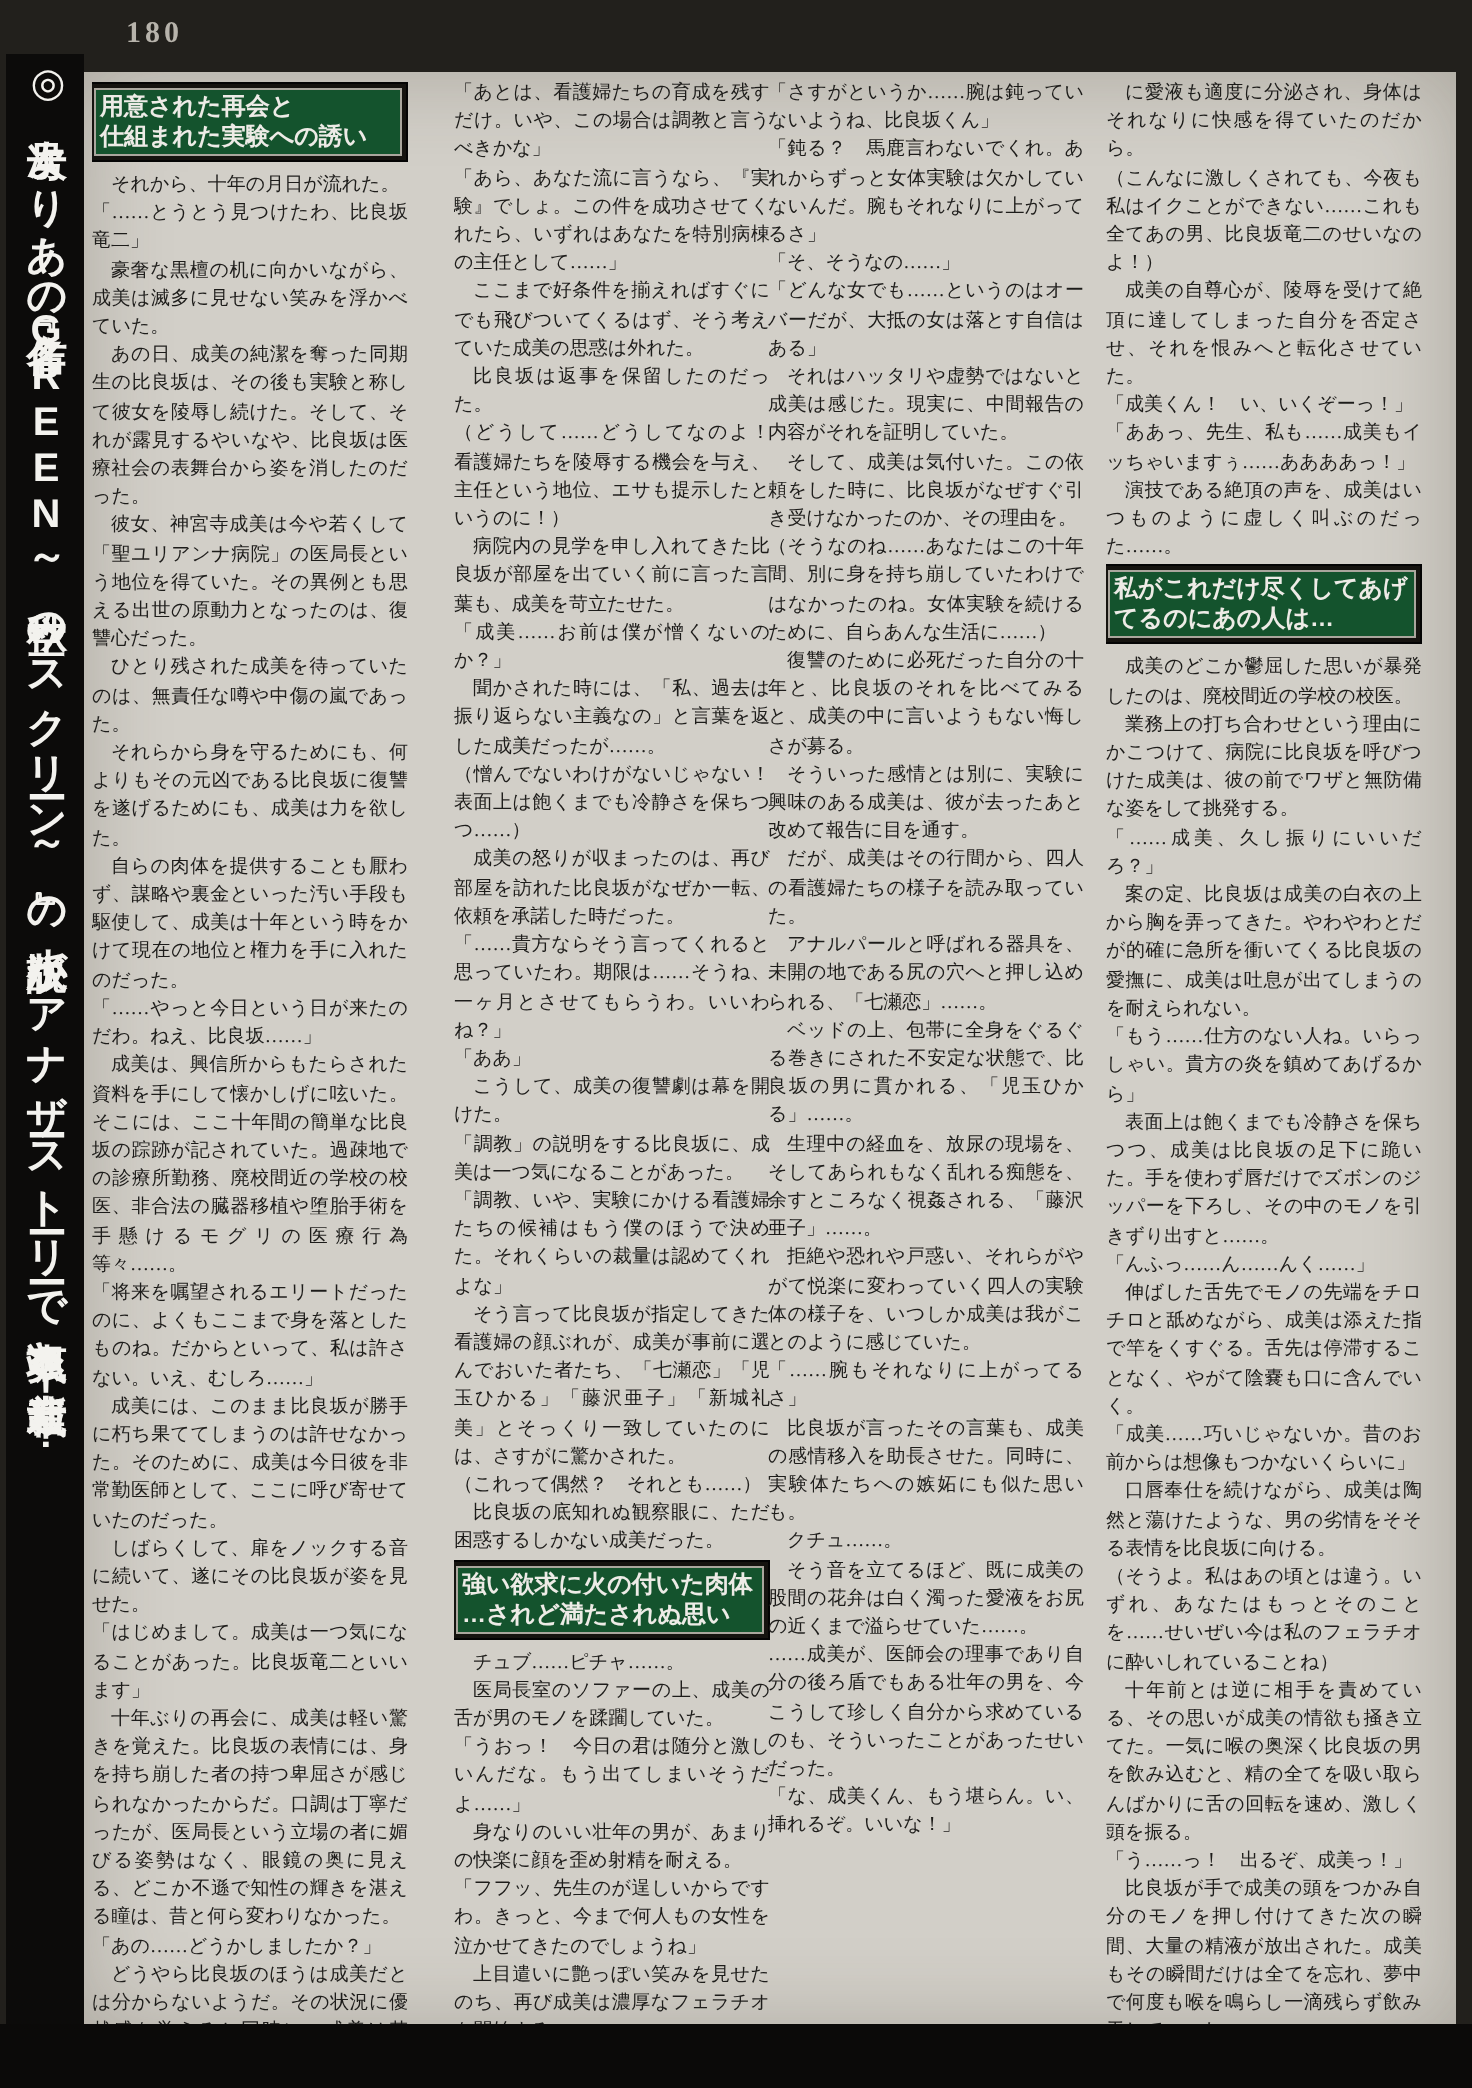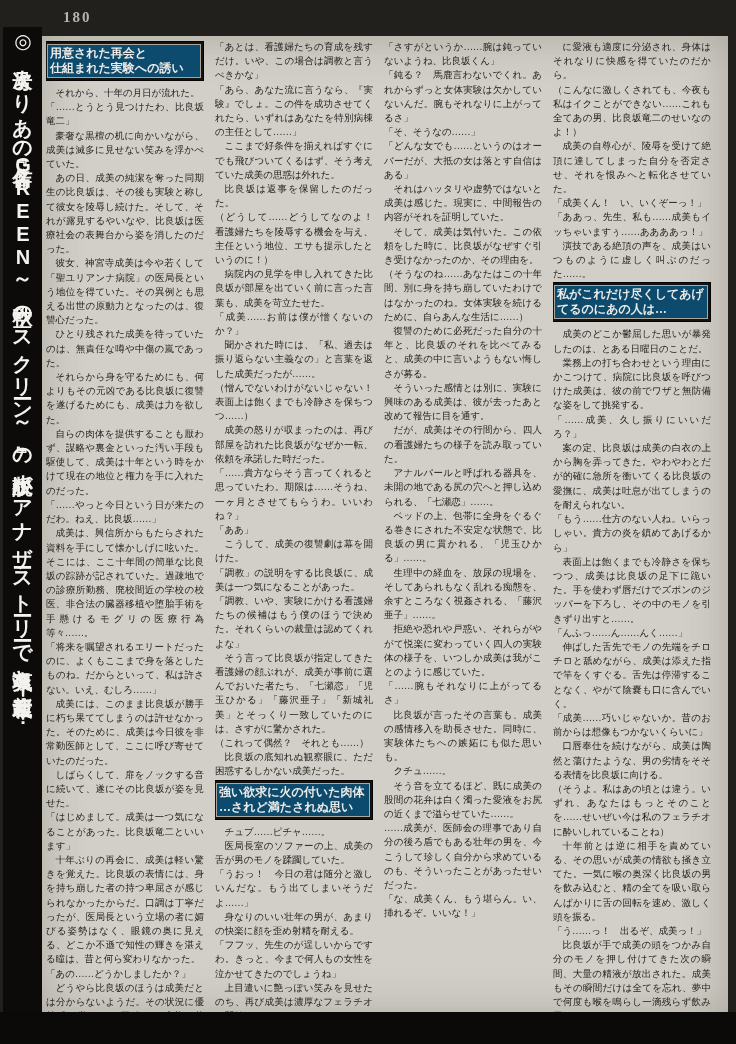--- a/index.html
+++ b/index.html
@@ -11,24 +11,24 @@
   .pagenum { position:absolute; left:63px; top:9px; color:#b7b3ab; font-size:15px;
              letter-spacing:2px; font-weight:bold;text-align:center; }
   .sidebar { position:absolute; left:3px; top:27px; width:39px; height:986px; background:#0c0b0a;
              display:flex; justify-content:center; }
   .sidebar-text { writing-mode:vertical-rl; text-orientation:upright; font-weight:bold;
                   color:#f3f2ee; font-size:20px; line-height:37px; letter-spacing:1px;
                   height:978px; margin-top:2px; font-family:"Liberation Sans","DejaVu Sans",sans-serif; }
   .col { position:absolute; top:40px; width:158px; height:974px; overflow:hidden;
          color:#1d1c1a; font-size:9.5px; line-height:14.2px; text-align:justify;
          text-justify:inter-ideograph; }
-  .c1{left:46px} .c2{left:215px} .c3{left:384px} .c4{left:553px}
+  .c1{left:46px} .c2{left:227px} .c3{left:384px} .c4{left:553px}
   .col p { margin:0; text-indent:1em; }
   .col p.noindent { text-indent:0; }
-  .hdr-box { background:#0c4a6e; color:#edebe6; font-weight:bold; font-size:12px;
+  .hdr-box { background:#14532d; color:#edebe6; font-weight:bold; font-size:12px;
              line-height:15px; padding:4px 5px; margin:1px 0 5px -2px;
              border:1px solid #040404;
              box-shadow: inset 0 0 0 2px #15130f, inset 0 0 0 3px #aaa69d;
              font-family:"Liberation Sans","DejaVu Sans",sans-serif; }
   .hdr-box div { white-space:nowrap; }
 </style>
 </head>
 <body>
 
 <div class="page">
@@ -116,21 +116,21 @@
       <p>に愛液も適度に分泌され、身体はそれなりに快感を得ていたのだから。</p>
       <p class="noindent">（こんなに激しくされても、今夜も私はイクことができない……これも全てあの男、比良坂竜二のせいなのよ！）</p>
       <p>成美の自尊心が、陵辱を受けて絶頂に達してしまった自分を否定させ、それを恨みへと転化させていた。</p>
       <p class="noindent">「成美くん！　い、いくぞーっ！」</p>
       <p class="noindent">「ああっ、先生、私も……成美もイッちゃいますぅ……ああああっ！」</p>
       <p>演技である絶頂の声を、成美はいつものように虚しく叫ぶのだった……。</p>
       <div class="hdr-box">
         <div>私がこれだけ尽くしてあげ</div>
         <div>てるのにあの人は…</div>
       </div>
-      <p>成美のどこか鬱屈した思いが暴発したのは、とある日曜日のことだ。</p>
+      <p>成美のどこか鬱屈した思いが暴発したのは、廃校間近の学校の校医。</p>
       <p>業務上の打ち合わせという理由にかこつけて、病院に比良坂を呼びつけた成美は、彼の前でワザと無防備な姿をして挑発する。</p>
       <p class="noindent">「……成美、久し振りにいいだろ？」</p>
       <p>案の定、比良坂は成美の白衣の上から胸を弄ってきた。やわやわとだが的確に急所を衝いてくる比良坂の愛撫に、成美は吐息が出てしまうのを耐えられない。</p>
       <p class="noindent">「もう……仕方のない人ね。いらっしゃい。貴方の炎を鎮めてあげるから」</p>
       <p>表面上は飽くまでも冷静さを保ちつつ、成美は比良坂の足下に跪いた。手を使わず唇だけでズボンのジッパーを下ろし、その中のモノを引きずり出すと……。</p>
       <p class="noindent">「んふっ……ん……んく……」</p>
       <p>伸ばした舌先でモノの先端をチロチロと舐めながら、成美は添えた指で竿をくすぐる。舌先は停滞することなく、やがて陰嚢も口に含んでいく。</p>
       <p class="noindent">「成美……巧いじゃないか。昔のお前からは想像もつかないくらいに」</p>
       <p>口唇奉仕を続けながら、成美は陶然と蕩けたような、男の劣情をそそる表情を比良坂に向ける。</p>
       <p class="noindent">（そうよ。私はあの頃とは違う。いずれ、あなたはもっとそのことを……せいぜい今は私のフェラチオに酔いしれていることね）</p>

